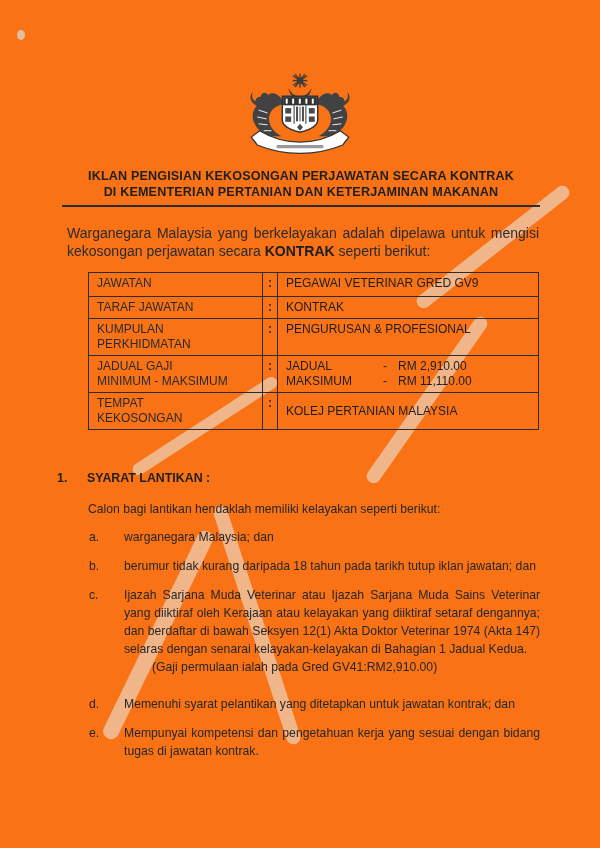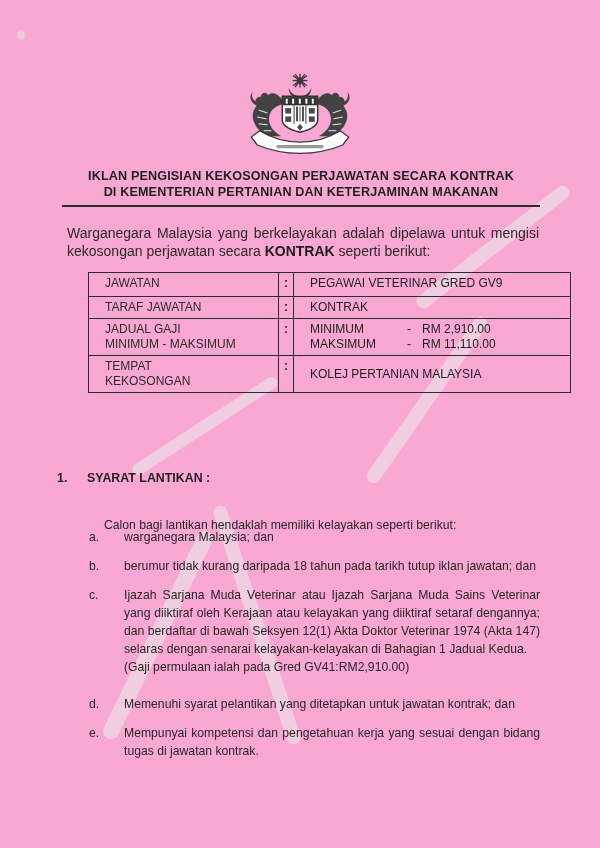--- a/index.html
+++ b/index.html
@@ -1,21 +1,21 @@
 <!DOCTYPE html>
 <html><head>
 <meta charset="utf-8">
 <style>
   html,body{margin:0;padding:0;}
   body{
     width:600px;height:848px;background:#ffffff;
     font-family:"Liberation Sans", sans-serif;color:#262626;
     position:relative;overflow:hidden;
   }
-  .page{position:relative;width:600px;height:848px;background:#f9a8d4;}
+  .page{position:relative;width:600px;height:848px;background:#f97316;}
 
   
   .artifact-dot{position:absolute;left:17px;top:30px;width:8px;height:10px;
     background:#dcdcdc;border-radius:50%;opacity:.7;z-index:0;}
   .wm{position:absolute;background:#ebebeb;opacity:.55;border-radius:8px;z-index:0;}
   .wm1{top:240px;left:398px;width:190px;height:14px;transform:rotate(-38deg);}
   .wm2{top:420px;left:120px;width:170px;height:12px;transform:rotate(-33deg);}
   .wm3{top:520px;left:150px;width:16px;height:230px;transform:rotate(26deg);}
   .wm4{top:500px;left:250px;width:14px;height:250px;transform:rotate(-18deg);}
   .wm5{top:300px;left:420px;width:14px;height:200px;transform:rotate(35deg);}
@@ -38,43 +38,43 @@
     position:absolute;top:224px;left:67px;width:472px;margin:0;
     font-size:14px;line-height:18px;text-align:justify;color:#2a2a2a;
   }
   .intro b{color:#1d1d1d;}
 
   
   table.vtable{
     position:absolute;top:272px;left:88px;border-collapse:collapse;
     font-size:12px;color:#2a2a2a;
   }
-  .vtable td{border:1.6px solid #2c2c2c;vertical-align:top;padding:3px 16px;line-height:15px;}
+  .vtable td{border:1.6px solid #2c2c2c;vertical-align:top;padding:3px 8px;line-height:15px;}
   .vtable td.lbl{width:157px;font-weight:normal;}
   .vtable td.cln{width:8px;padding:3px 3px;text-align:center;font-weight:bold;}
   .vtable td.val{width:244px;font-weight:normal;color:#1d1d1d;}
   .vtable tr.h24 td{height:17px;}
   .vtable tr.h20 td{height:13px;}
   .vtable tr.h36 td{height:30px;}
   .vtable tr.h26 td{height:19px;}
   .pre{white-space:pre;}
   .vrow .k{display:inline-block;width:86px;}
   .vrow .sep{display:inline-block;width:26px;text-align:center;}
   td.vmid{vertical-align:middle;}
 
   
   .sec-head{position:absolute;top:471px;left:57px;font-weight:bold;font-size:12.4px;color:#1f1f1f;}
   .sec-head .num{display:inline-block;width:30px;}
-  .lead{position:absolute;top:500px;left:88px;width:452px;margin:16px;font-size:12.2px;line-height:18px;}
+  .lead{position:absolute;top:500px;left:88px;width:452px;margin:0;font-size:12.2px;line-height:18px;}
   .items{position:absolute;top:528px;left:89px;width:451px;font-size:12.2px;line-height:18px;}
   .item{display:flex;margin-bottom:11px;}
   .item .letter{width:35px;flex:none;}
   .item .ibody{flex:1;}
   .just{text-align:justify;}
-  .note{text-align:left;}
+  .note{text-align:left;margin-left:28px;}
   .gap-c{margin-bottom:8px;}
 </style>
 </head>
 <body>
 
 <div class="page">
 
   <div class="artifact-dot"></div>
   <div class="wm wm1"></div>
   <div class="wm wm2"></div>
@@ -160,28 +160,33 @@
         <tr class="h24">
           <td class="lbl">JAWATAN</td>
           <td class="cln">:</td>
           <td class="val">PEGAWAI VETERINAR GRED GV9</td>
         </tr>
         <tr class="h20">
           <td class="lbl">TARAF JAWATAN</td>
           <td class="cln">:</td>
           <td class="val">KONTRAK</td>
         </tr>
+        <tr class="h20">
+          <td class="lbl">KUMPULAN PERKHIDMATAN</td>
+          <td class="cln">:</td>
+          <td class="val">PENGURUSAN &amp; PROFESIONAL</td>
+        </tr>
         <tr class="h36">
           <td class="lbl">
             <div>JADUAL GAJI</div>
             <div>MINIMUM - MAKSIMUM</div>
           </td>
           <td class="cln">:</td>
           <td class="val">
-            <div class="vrow"><span class="k">MINIMUM</span><span class="sep">-</span><span>RM 2,910.00</span></div>
+            <div class="vrow"><span class="k">JADUAL</span><span class="sep">-</span><span>RM 2,910.00</span></div>
             <div class="vrow"><span class="k">MAKSIMUM</span><span class="sep">-</span><span>RM 11,110.00</span></div>
           </td>
         </tr>
         <tr class="h36">
           <td class="lbl">
             <div>TEMPAT</div>
             <div>KEKOSONGAN</div>
           </td>
           <td class="cln">:</td>
           <td class="val vmid">KOLEJ PERTANIAN MALAYSIA</td>

